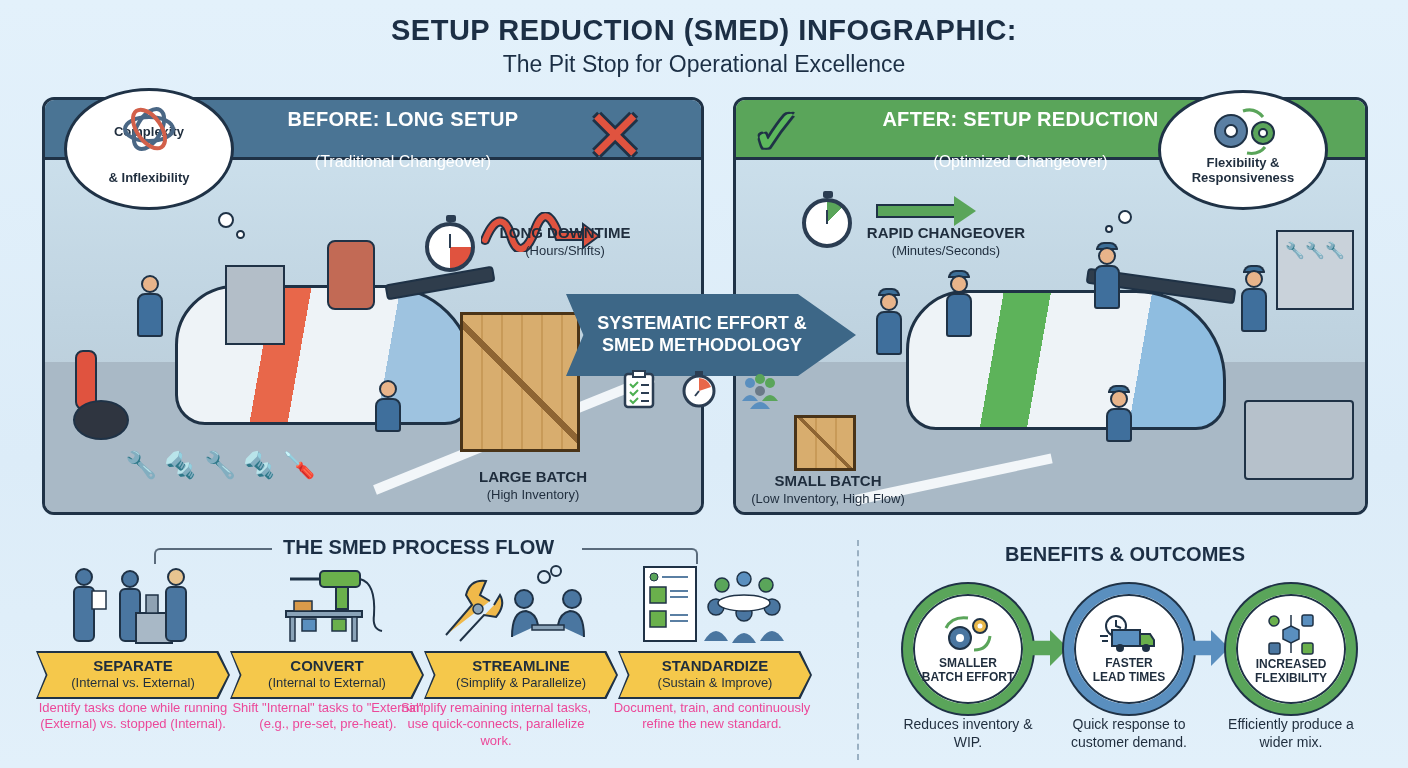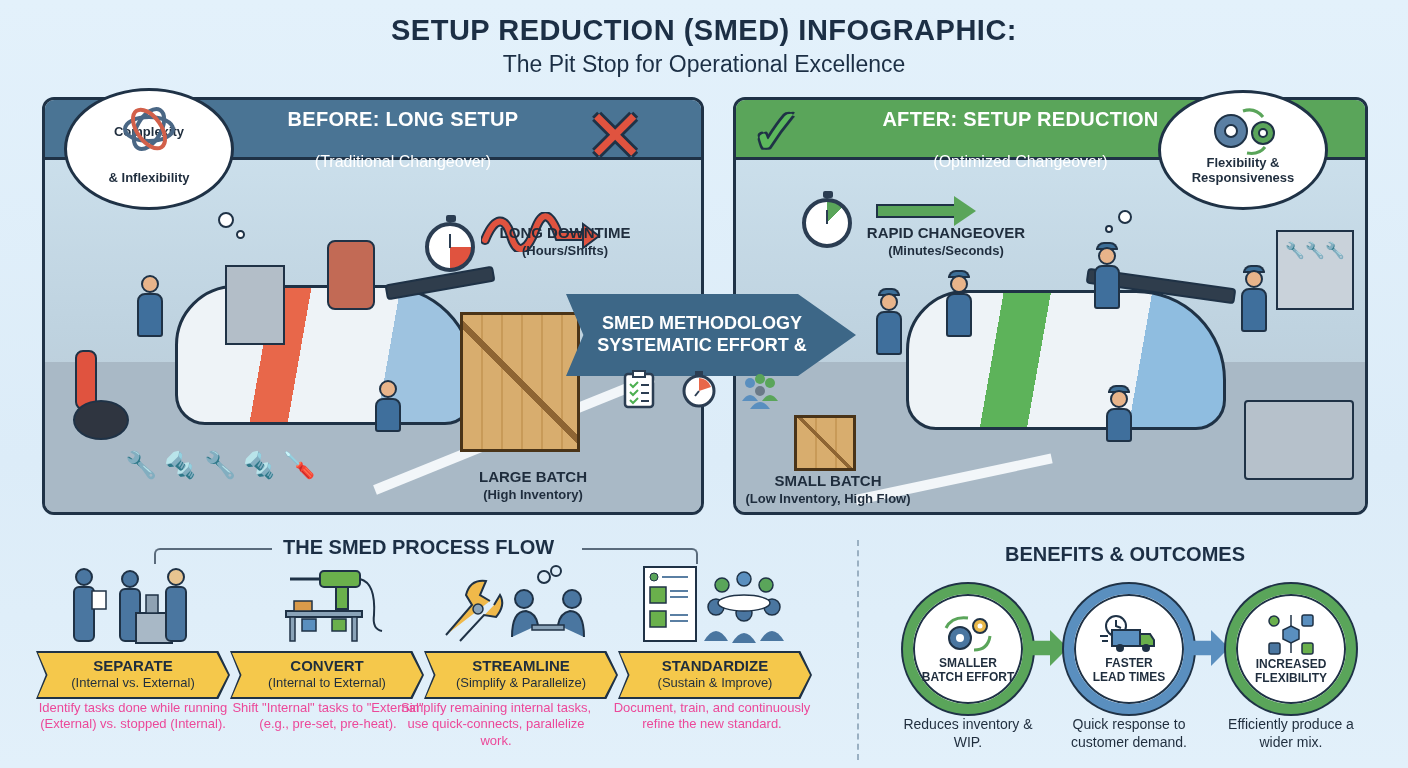--- a/index.html
+++ b/index.html
@@ -29,21 +29,21 @@
   .floor-line { position: absolute; height: 10px; background: #f2f6f9; transform-origin: left center; }
 
   .cloud {
     position: absolute; background: #fff; border: 3px solid #1f3246; border-radius: 50%;
     text-align: center; font-weight: 700; font-size: 13px; color: #1f2d3d;
     display: flex; flex-direction: column; align-items: center; justify-content: flex-end; padding-bottom: 22px;
   }
   .bubble { position: absolute; background: #fff; border: 2.5px solid #1f3246; border-radius: 50%; }
 
   .lbl-big { position: absolute; font-weight: 700; font-size: 15px; color: #1f2d3d; text-align: center; }
-  .lbl-small { font-weight: 700; font-size: 13px; display: block; margin-top: 2px; }
+  .lbl-small { font-weight: 400; font-size: 13px; display: block; margin-top: 2px; }
 
   .stopwatch {
     position: absolute; width: 50px; height: 50px; border-radius: 50%;
     border: 4px solid #2b3d52; background: #fff;
   }
   .stopwatch::before {
     content: ""; position: absolute; left: 17px; top: -11px; width: 10px; height: 7px;
     background: #2b3d52; border-radius: 2px;
   }
   .stopwatch .hand { position: absolute; left: 20px; top: 8px; width: 2px; height: 14px; background: #2b3d52; }
@@ -247,22 +247,22 @@
     <path d="M40 6 Q52 2 60 12" stroke="#5aa55a" stroke-width="3" fill="none"></path>
     <path d="M44 48 Q56 50 62 42" stroke="#5aa55a" stroke-width="3" fill="none"></path>
   </svg>
   <span>Flexibility &amp;</span>
   <span>Responsiveness</span>
 </div>
 <div class="bubble" style="left:1118px; top:210px; width:14px; height:14px;"></div>
 <div class="bubble" style="left:1105px; top:225px; width:8px; height:8px;"></div>
 
 <div class="mid-arrow">
+  <span>SYSTEMATIC EFFORT &amp;</span>
   <span>SMED METHODOLOGY</span>
-  <span>SYSTEMATIC EFFORT &amp;</span>
 </div>
 <div class="mid-icons">
   <div class="mid-icon">
     <svg width="32" height="40">
         <rect x="2" y="5" width="28" height="33" rx="3" fill="#fff" stroke="#2b3d52" stroke-width="2.5"></rect>
         <rect x="10" y="2" width="12" height="6" fill="#fff" stroke="#2b3d52" stroke-width="2"></rect>
         <path d="M7 15l3 3 5-5M7 23l3 3 5-5M7 31l3 3 5-5" stroke="#4caf50" stroke-width="2" fill="none"></path>
         <path d="M18 16h8M18 24h8M18 32h8" stroke="#2b3d52" stroke-width="2"></path>
       </svg>
   </div>

